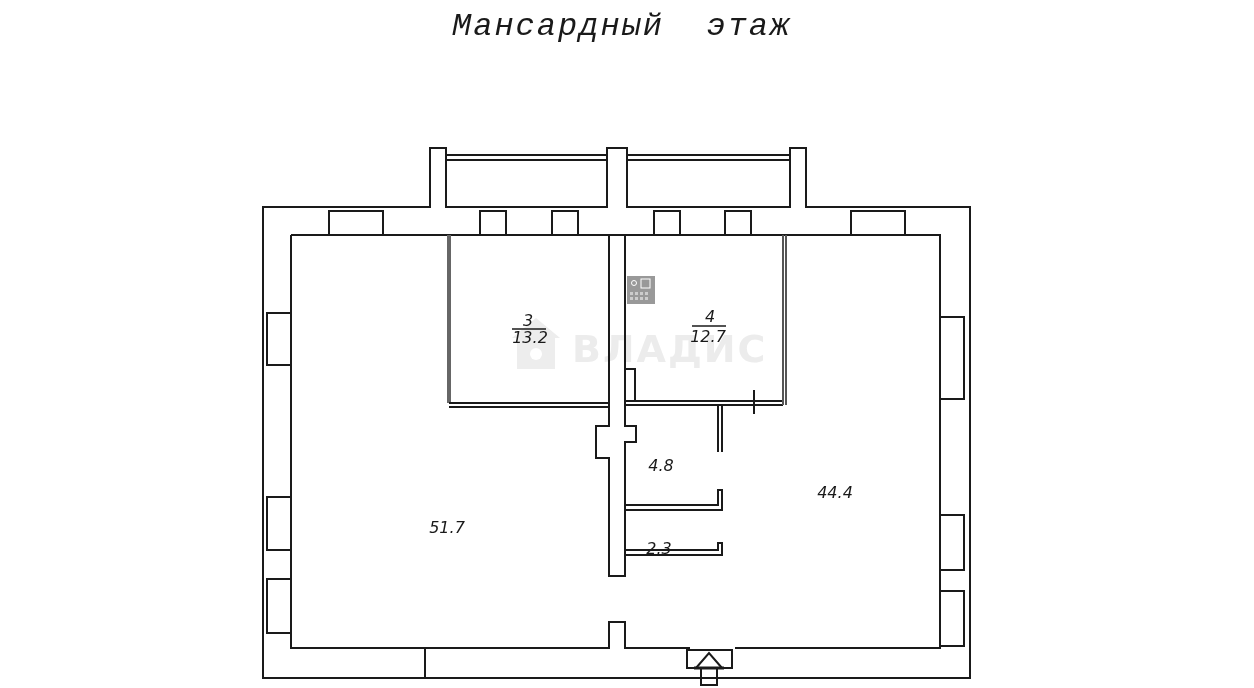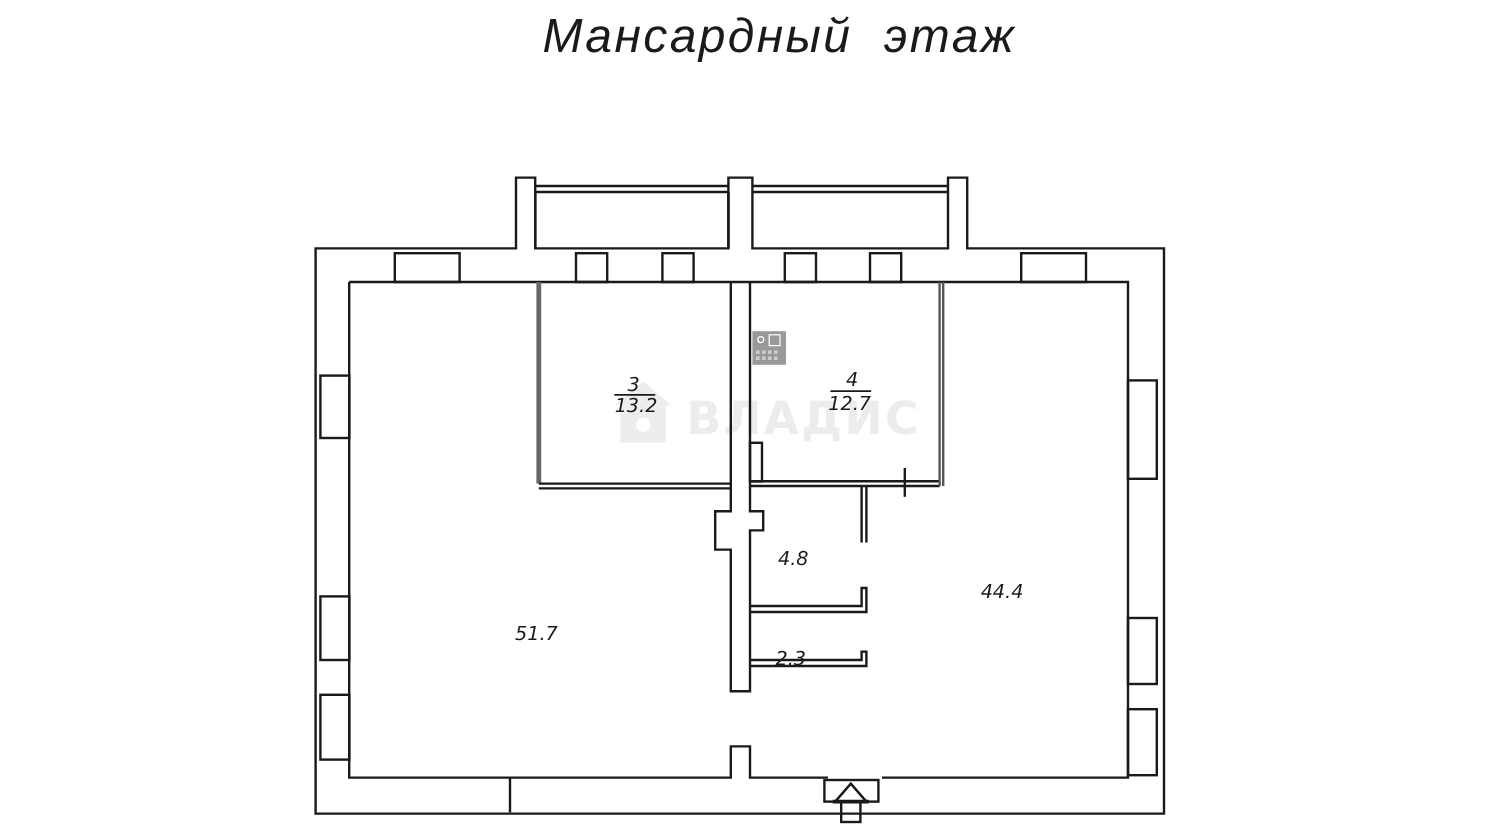--- a/index.html
+++ b/index.html
@@ -1,20 +1,20 @@
 <!DOCTYPE html>
 <html><head>
 <meta charset="utf-8">
 <style>
   html, body { margin: 0; padding: 0; background: #ffffff; }
   body { width: 1254px; height: 688px; position: relative; overflow: hidden; font-family: "DejaVu Sans", sans-serif; }
   .title {
     position: absolute; left: 452px; top: 8px; width: 460px;
-    font-family: Liberation Sans, sans-serif; font-style: italic; font-weight: 200;
-    font-size: 40px; letter-spacing: 2px; color: #1a1a1a; white-space: pre;
+    font-family: Liberation Mono, monospace; font-style: italic; font-weight: 200;
+    font-size: 32px; letter-spacing: 2px; color: #1a1a1a; white-space: pre;
   }
   svg { position: absolute; left: 0; top: 0; }
   .w { fill: none; stroke: #1a1a1a; stroke-width: 2; }
   .wg { fill: none; stroke: #555; stroke-width: 2; }
   .thick { fill: none; stroke: #666; stroke-width: 4; }
   .lbl { font-family: "DejaVu Sans", sans-serif; font-style: italic; font-size: 16px; fill: #1a1a1a; }
   .wm { font-family: "DejaVu Sans", sans-serif; font-weight: bold; font-size: 38px; fill: #ececec; letter-spacing: 2px; }
 </style>
 </head>
 <body>

